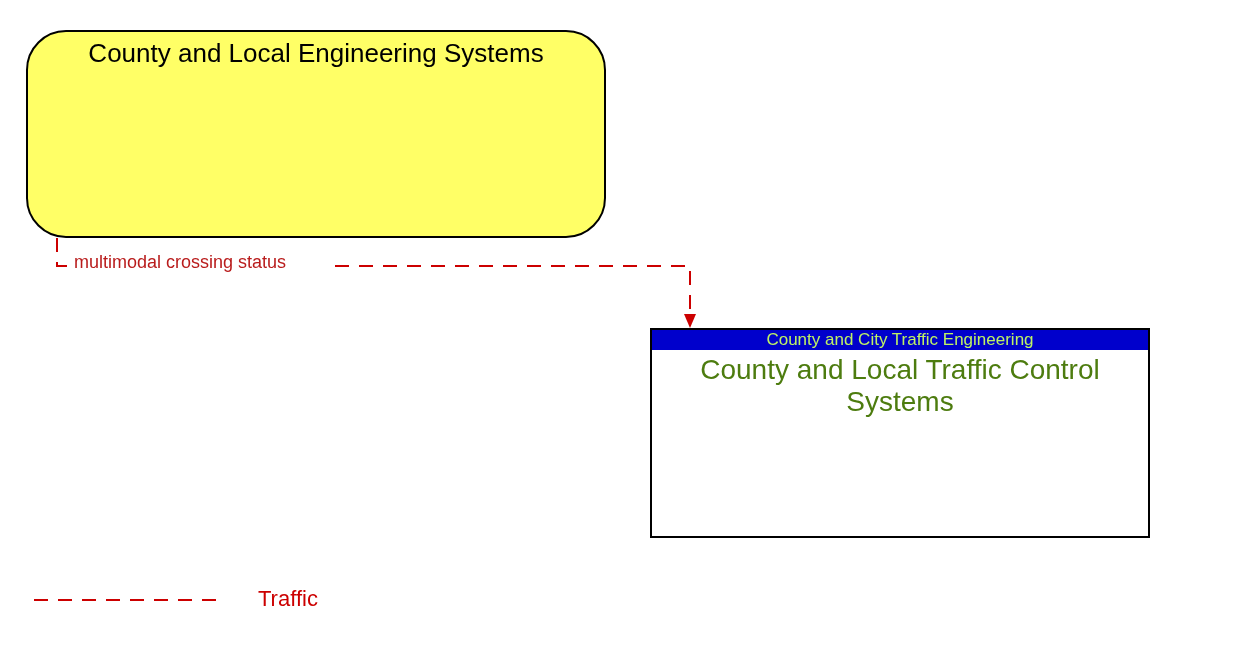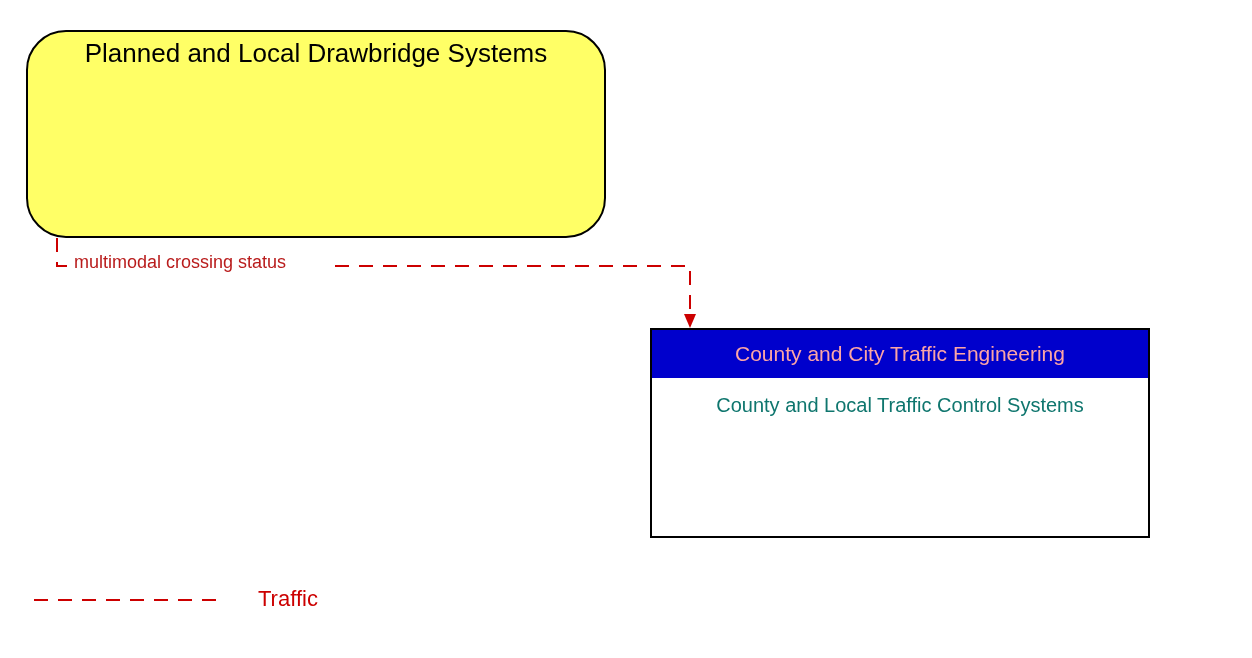--- a/index.html
+++ b/index.html
@@ -27,32 +27,32 @@
     color: #000;
   }
   .node-box {
     position: absolute;
     border: 2px solid #000;
     background: #fff;
     box-sizing: border-box;
   }
   .node-box .header {
     background: #0000cc;
-    color: #fca5a5;
+    color: #bef264;
     text-align: center;
-    font-size: 21px;
+    font-size: 17px;
     font-weight: normal;
-    padding: 12px 4px;
+    padding: 0 4px;
   }
   .node-box .body {
     text-align: center;
-    font-size: 20px;
+    font-size: 28px;
     font-weight: normal;
-    padding: 16px 8px;
-    color: #0f766e;
+    padding: 4px 8px;
+    color: #4d7c0f;
   }
   .flow-label {
     position: absolute;
     font-size: 18px;
     color: #b91c1c;
     white-space: nowrap;
   }
   .legend-label {
     position: absolute;
     font-size: 22px;
@@ -72,21 +72,21 @@
     fill: none;
   }
   .arrow-head {
     fill: #cc0000;
   }
 </style>
 </head>
 <body>
 
 <div class="node-yellow" style="left:26px; top:30px; width:580px; height:208px;">
-  <div class="title">Planned and Local Drawbridge Systems</div>
+  <div class="title">County and Local Engineering Systems</div>
 </div>
 
 <div class="node-box" style="left:650px; top:328px; width:500px; height:210px;">
   <div class="header">County and City Traffic Engineering</div>
   <div class="body">County and Local Traffic Control Systems</div>
 </div>
 
 <svg class="connector">
 
   <path class="planned-line" d="M 57 238 L 57 266 L 72 266"></path>

